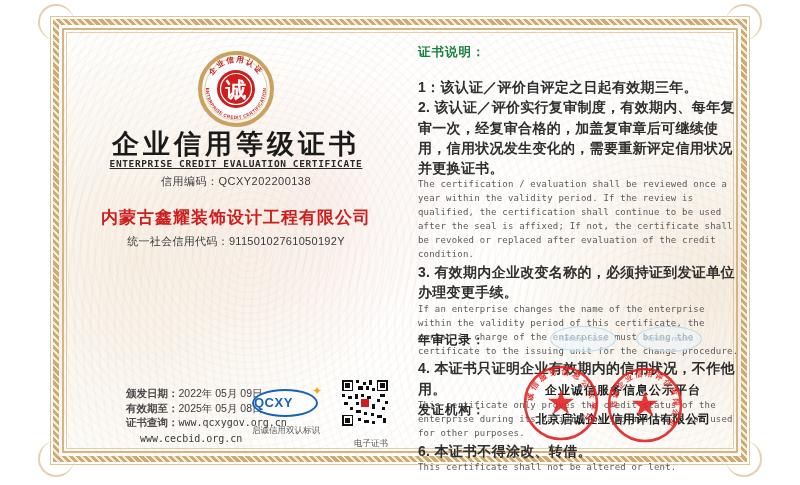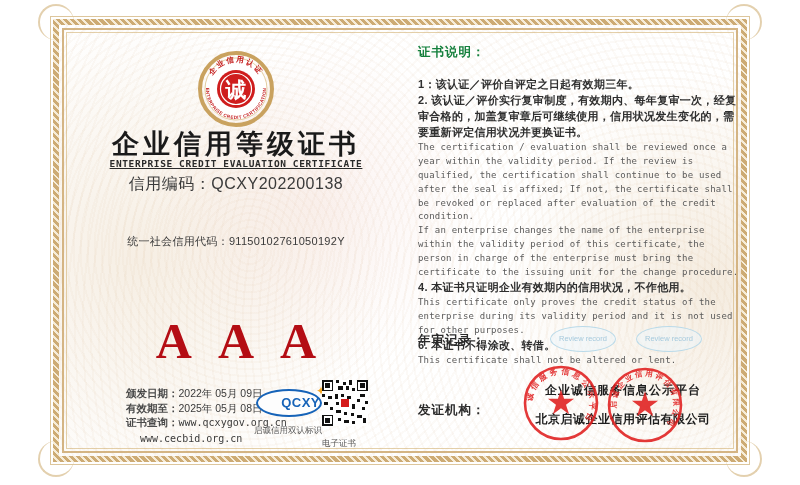--- a/index.html
+++ b/index.html
@@ -35,51 +35,51 @@
 
   
   .left-col{position:absolute;left:66px;top:24px;width:340px;height:432px;}
   .seal{position:absolute;left:50%;top:26px;transform:translateX(-50%);}
   .title{position:absolute;left:0;right:0;top:102px;text-align:center;
     font-size:27px;font-weight:bold;color:#1a1a1a;letter-spacing:4px;white-space:nowrap;}
   .subtitle{position:absolute;left:0;right:0;top:134px;text-align:center;
     font-family:"DejaVu Sans Mono","Liberation Mono",monospace;
     font-size:9.5px;font-weight:bold;color:#2a2a2a;letter-spacing:.6px;white-space:nowrap;text-decoration:underline;}
   .credit-code{position:absolute;left:0;right:0;top:150px;text-align:center;
-    font-size:16px;color:#3a3a3a;letter-spacing:.5px;}
+    font-size:11px;color:#3a3a3a;letter-spacing:.5px;}
   .company{position:absolute;left:0;right:0;top:182px;text-align:center;
     font-size:17px;font-weight:bold;color:#cf1d1d;letter-spacing:1px;white-space:nowrap;}
   .uscc{position:absolute;left:0;right:0;top:210px;text-align:center;
     font-size:11px;color:#3a3a3a;letter-spacing:.3px;}
   .statement{position:absolute;left:20px;right:6px;top:238px;
     font-size:11.5px;line-height:1.85;color:#3a3a3a;text-align:justify;text-indent:2em;letter-spacing:.5px;}
   .rating{position:absolute;left:0;right:0;top:288px;text-align:center;
     font-family:"Liberation Serif","DejaVu Serif",serif;
     font-size:50px;font-weight:bold;color:#b40d14;letter-spacing:26px;text-indent:26px;}
 
   .issue-info{position:absolute;left:16px;top:362px;font-size:10.5px;line-height:14.5px;color:#3a3a3a;}
   .issue-info .lbl{font-weight:bold;color:#4a4a4a;margin-left:44px;}
   .issue-info .url{font-family:"DejaVu Sans Mono","Liberation Mono",monospace;font-size:10px;}
   .issue-info .row{white-space:nowrap;}
   .issue-info .row.indent{padding-left:58px;}
 
-  .qcxy{position:absolute;left:186px;top:365px;width:70px;text-align:right;}
+  .qcxy{position:absolute;left:186px;top:365px;width:70px;text-align:left;}
   .qcxy-oval{position:relative;display:inline-block;width:62px;height:24px;border:2px solid #1663b8;border-radius:50%;
     background:#fdfdfd;}
   .qcxy-oval .txt{font-size:13px;font-weight:bold;color:#1663b8;line-height:24px;letter-spacing:.5px;
     font-family:"Liberation Sans","DejaVu Sans",sans-serif;}
   .qcxy-star{position:absolute;right:-6px;top:-7px;color:#f5a623;font-size:12px;}
   .mini-caption{margin-top:8px;font-size:8.5px;color:#555;white-space:nowrap;}
-  .qr{position:absolute;left:256px;top:356px;width:66px;text-align:left;}
+  .qr{position:absolute;left:256px;top:356px;width:66px;text-align:right;}
   .qr svg{background:#fff;}
 
   
   .right-col{position:absolute;left:418px;top:30px;width:322px;height:428px;}
   .rc-heading{font-size:12.5px;font-weight:bold;color:#15803d;letter-spacing:1px;margin:14px 0 16px 0;}
-  .item-zh{font-size:11px;color:#2f2f2f;font-weight:bold;line-height:1.45;letter-spacing:.3px;}
+  .item-zh{font-size:14px;color:#2f2f2f;font-weight:bold;line-height:1.45;letter-spacing:.3px;}
   .item-en{font-family:"DejaVu Sans Mono","Liberation Mono",monospace;
     font-size:9px;color:#5a5a5a;line-height:1.55;letter-spacing:.2px;}
   .annual{position:absolute;left:0;top:302px;font-size:12.5px;font-weight:bold;color:#2a2a2a;letter-spacing:1px;}
   .review-oval{position:absolute;top:296px;width:64px;height:24px;border:1px solid #badae9;border-radius:50%;
     color:#a6cadd;font-size:7.5px;line-height:24px;text-align:center;background:rgba(235,246,251,.5);}
   .review-oval.r1{left:132px;}
   .review-oval.r2{left:218px;}
   .issuer-label{position:absolute;left:0;top:372px;font-size:12.5px;font-weight:bold;color:#2a2a2a;letter-spacing:1px;}
   .issuer-lines{position:absolute;left:88px;top:352px;width:234px;text-align:center;}
   .issuer-lines .l1{font-size:12px;font-weight:bold;color:#1d1d1d;letter-spacing:1px;white-space:nowrap;}
@@ -124,22 +124,22 @@
         <circle cx="39" cy="39" r="19" fill="#cf1d1d"></circle>
         <circle cx="39" cy="39" r="15.5" fill="none" stroke="#ffffff" stroke-width="1.2"></circle>
         <text x="39" y="47" text-anchor="middle" font-size="21" fill="#ffffff" font-weight="bold" font-family="Liberation Serif, DejaVu Serif, serif">诚</text>
       </svg>
     </div>
 
     <div class="title">企业信用等级证书</div>
     <div class="subtitle">ENTERPRISE CREDIT EVALUATION CERTIFICATE</div>
     <div class="credit-code">信用编码：QCXY202200138</div>
 
+    <div class="company">内蒙古鑫耀装饰设计工程有限公司</div>
     <div class="uscc">统一社会信用代码：91150102761050192Y</div>
-    <div class="rating">AAA</div>
 
     <div class="issue-info">
       <div class="row"><span class="lbl">颁发日期：</span><span>2022年 05月 09日</span></div>
       <div class="row"><span class="lbl">有效期至：</span><span>2025年 05月 08日</span></div>
       <div class="row"><span class="lbl">证书查询：</span><span class="url">www.qcxygov.org.cn</span></div>
       <div class="row indent"><span class="url">www.cecbid.org.cn</span></div>
     </div>
 
     <div class="qcxy">
       <span class="qcxy-oval">
@@ -196,20 +196,21 @@
     </div>
   </div>
 
   <div class="right-col">
     <div class="rc-heading">证书说明：</div>
 
     <div>
       <div class="item-zh">1：该认证／评价自评定之日起有效期三年。</div>
       <div class="item-zh">2. 该认证／评价实行复审制度，有效期内、每年复审一次，经复审合格的，加盖复审章后可继续使用，信用状况发生变化的，需要重新评定信用状况并更换证书。</div>
       <div class="item-en">The certification / evaluation shall be reviewed once a year within the validity period. If the review is qualified, the certification shall continue to be used after the seal is affixed; If not, the certificate shall be revoked or replaced after evaluation of the credit condition.</div>
+      <div class="item-zh">3. 有效期内企业改变名称的，必须持证到发证单位办理变更手续。</div>
       <div class="item-en">If an enterprise changes the name of the enterprise within the validity period of this certificate, the person in charge of the enterprise must bring the certificate to the issuing unit for the change procedure.</div>
       <div class="item-zh">4. 本证书只证明企业有效期内的信用状况，不作他用。</div>
       <div class="item-en">This certificate only proves the credit status of the enterprise during its validity period and it is not used for other purposes.</div>
       <div class="item-zh">6. 本证书不得涂改、转借。</div>
       <div class="item-en">This certificate shall not be altered or lent.</div>
     </div>
 
     <div class="annual">年审记录：</div>
     <div class="review-oval r1">Review record</div>
     <div class="review-oval r2">Review record</div>

